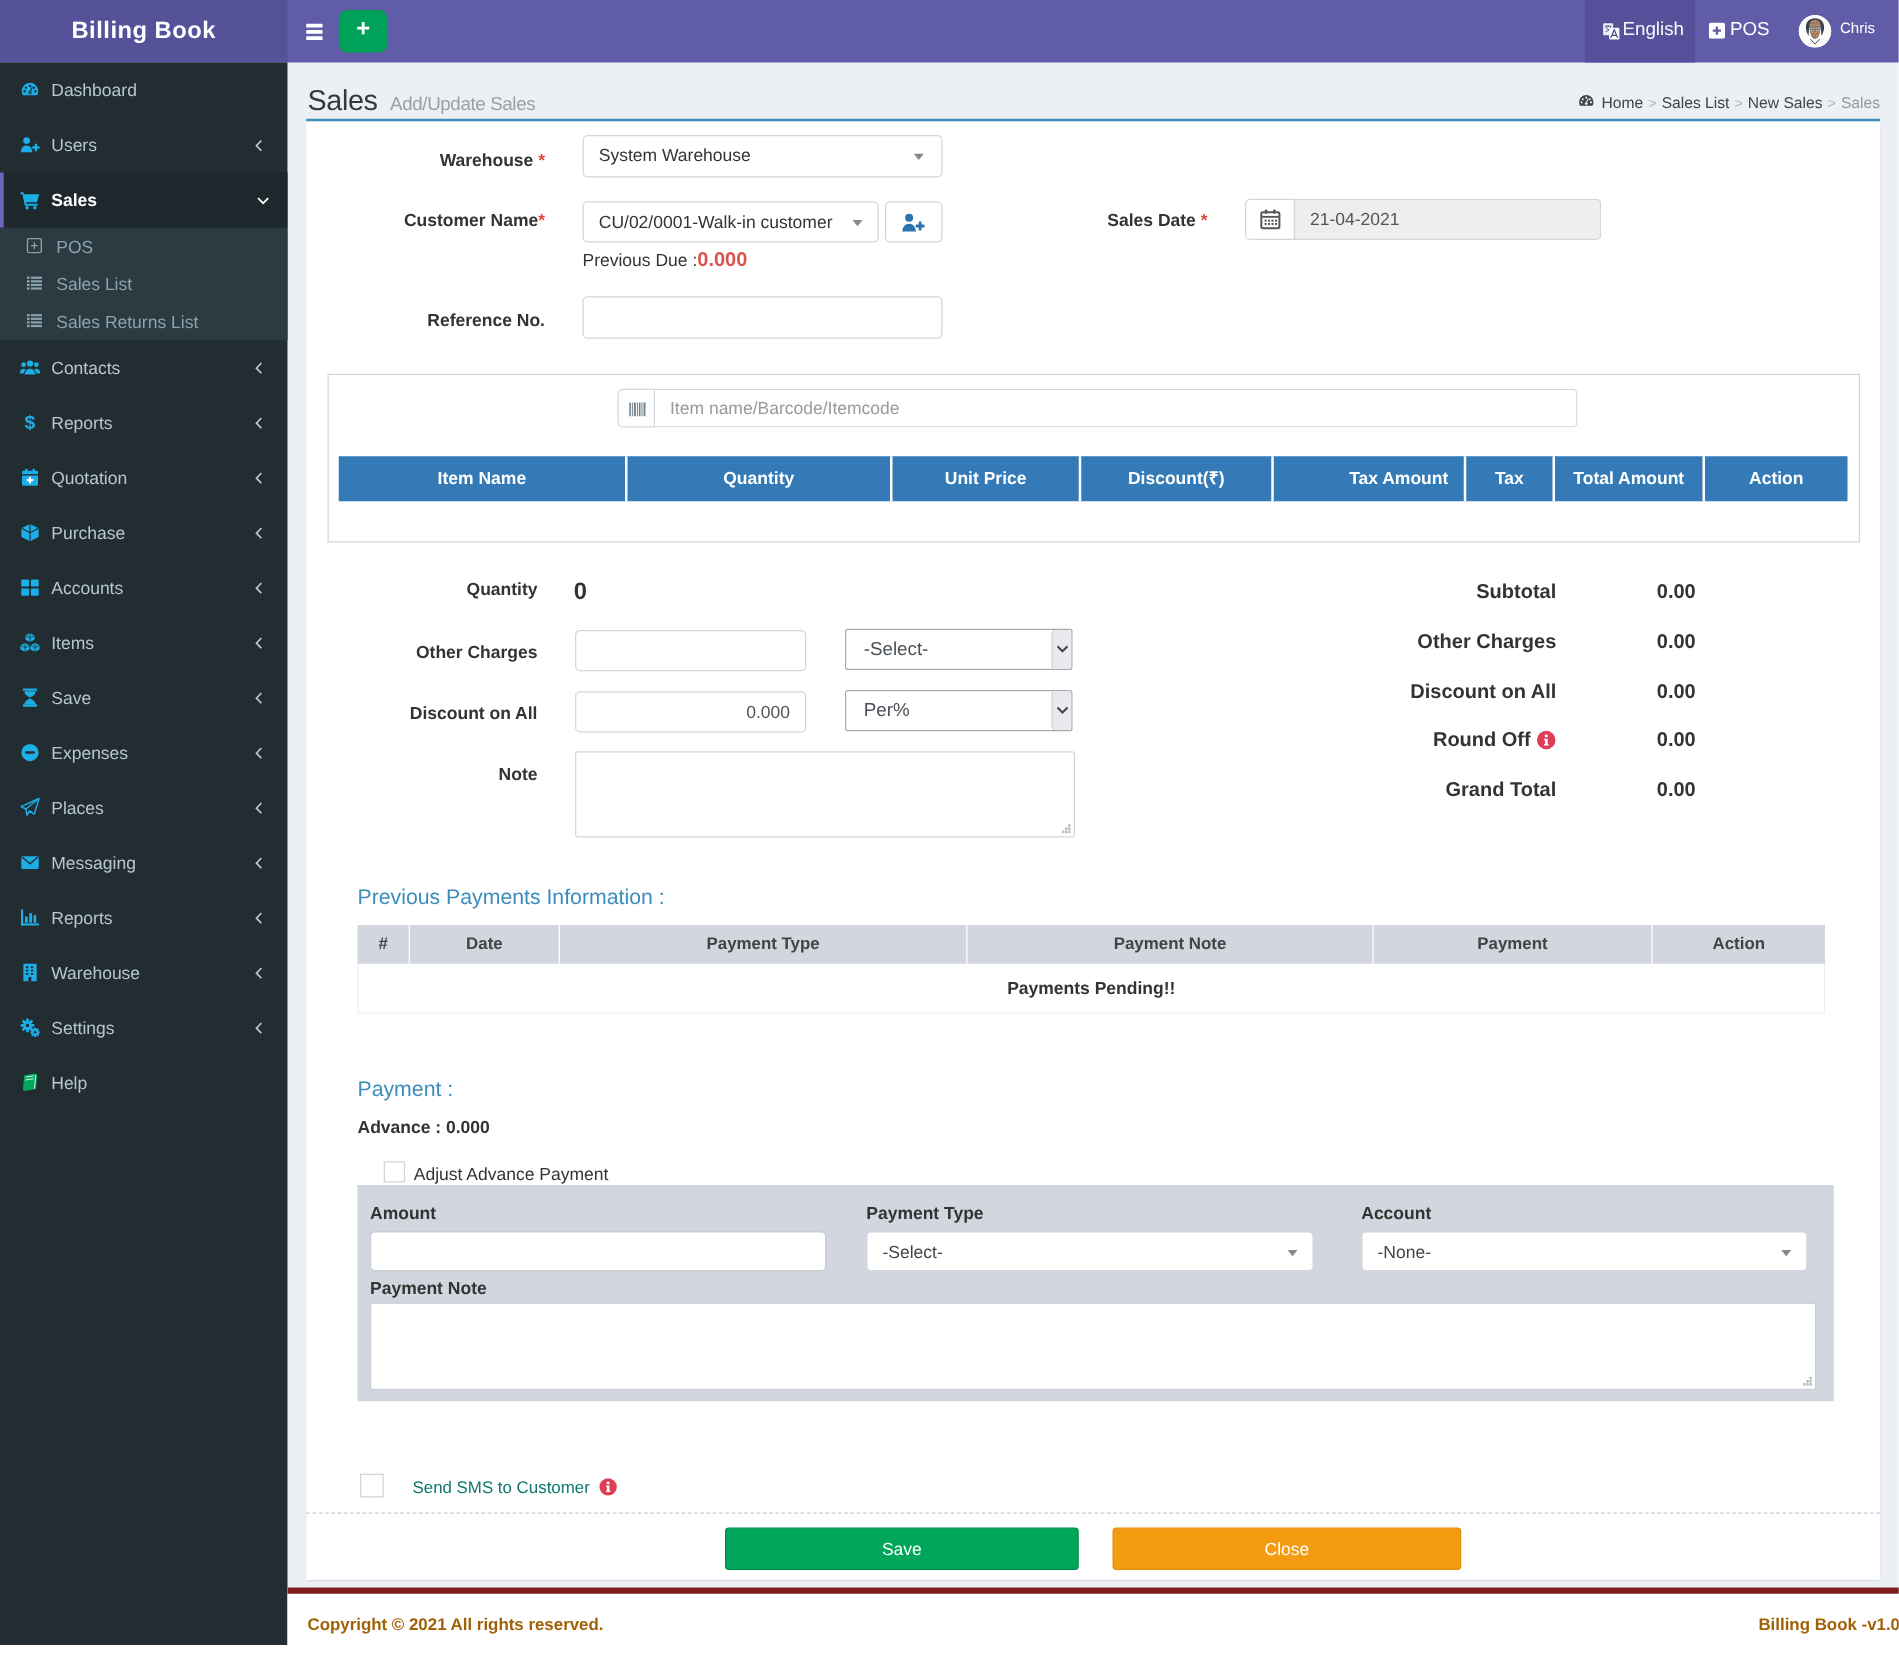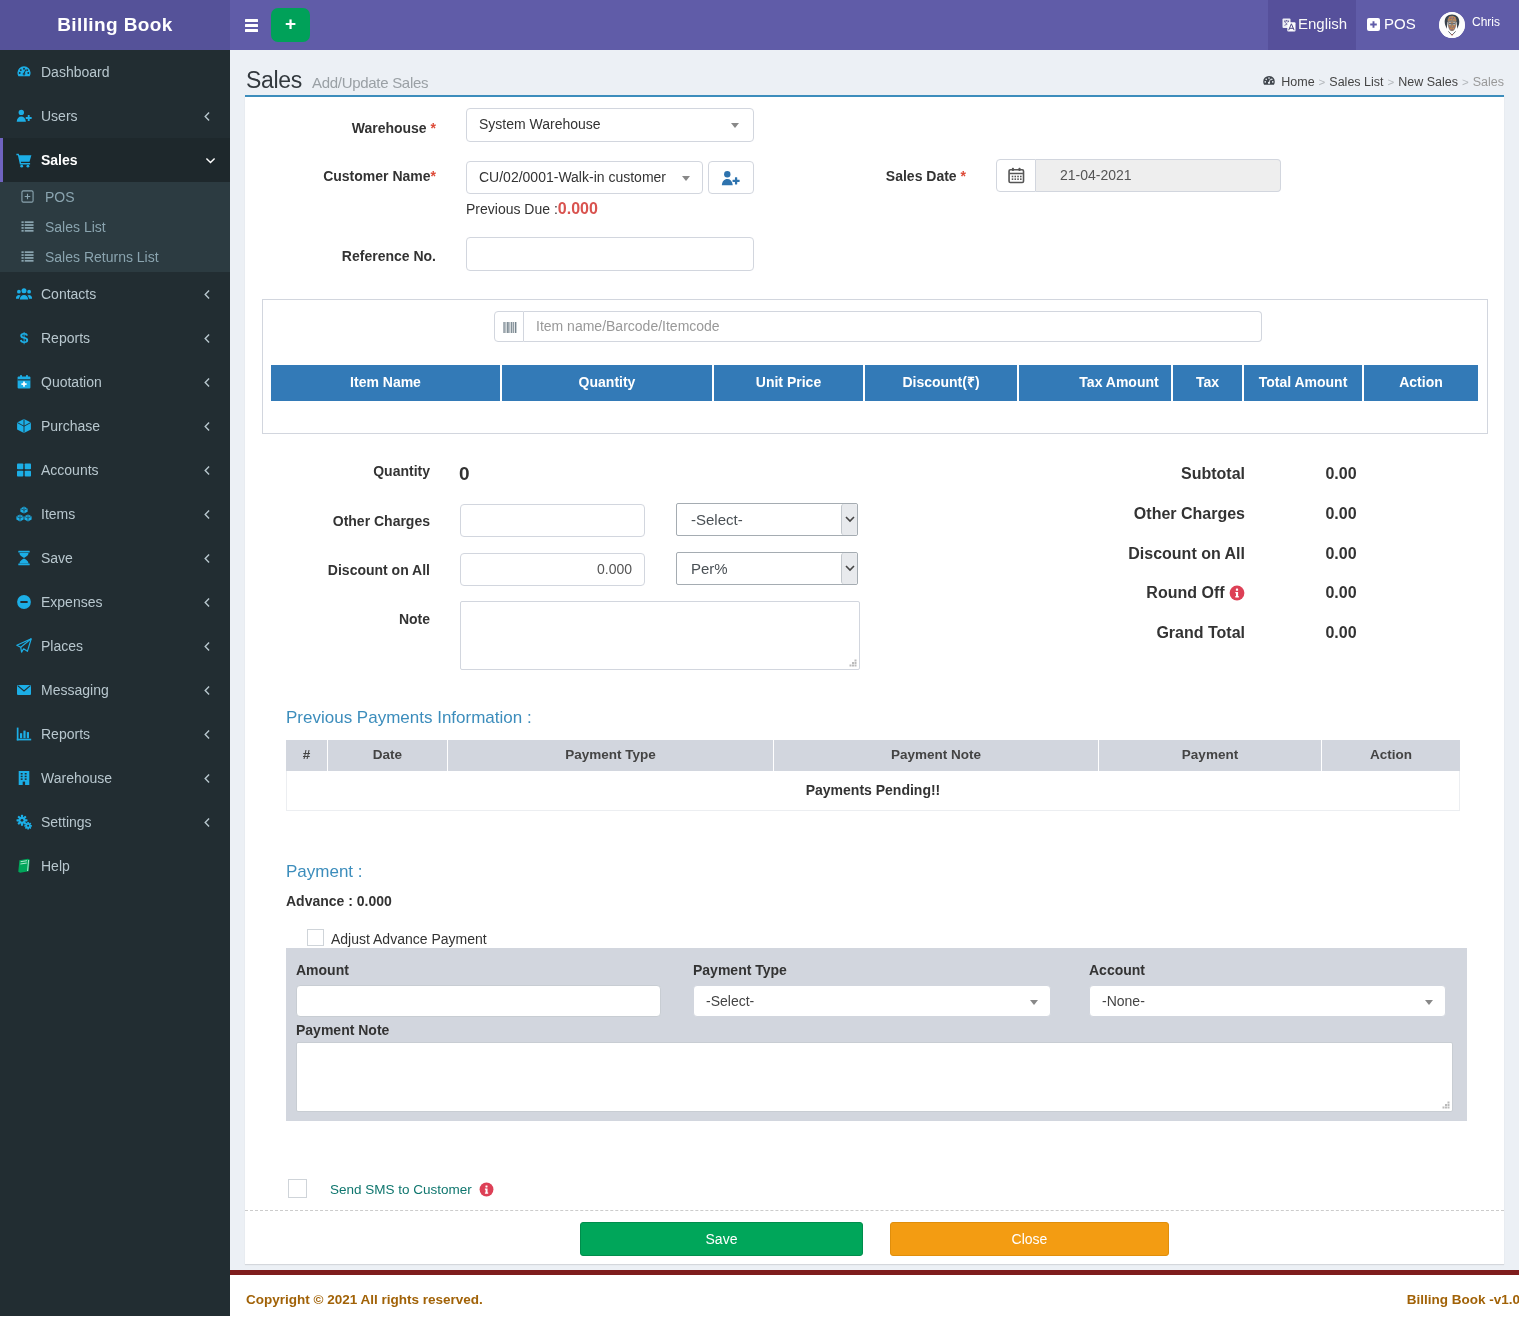--- a/index.html
+++ b/index.html
@@ -465,21 +465,21 @@
           <rect x="6.1" y="8.2" width="1.5" height="1.5"></rect>
           <rect x="8.7" y="8.2" width="1.5" height="1.5"></rect>
           <rect x="11.3" y="8.2" width="1.5" height="1.5"></rect>
           <rect x="3.5" y="10.7" width="1.5" height="1.5"></rect>
           <rect x="6.1" y="10.7" width="1.5" height="1.5"></rect>
           <rect x="8.7" y="10.7" width="1.5" height="1.5"></rect>
           <rect x="11.3" y="10.7" width="1.5" height="1.5"></rect>
         </g>
       </svg>
     </div>
-  <div class="inp" style="left:1036px; top:159px; width:245px; height:33px; background:#eee; border-left:none; border-radius:0 4px 4px 0; color:#555; line-height:31px; padding-left:24px;">21-04-2021</div>
+  <div class="inp" style="left:1036px; top:159px; width:245px; height:33px; background:#eee; border-left:none; border-radius:0 4px 4px 0; color:#555; line-height:31px; padding-left:12px;">21-04-2021</div>
 
   <div class="lbl" style="left:236px; top:248px; width:200px;">Reference No.</div>
   <div class="inp" style="left:466px; top:237px; width:288px; height:34px;"></div>
 
   <div class="abs" style="left:262px; top:299px; width:1226px; height:135px; border:1px solid #d2d6de;"></div>
   <div class="inp" style="left:494px; top:311px; width:30px; height:31px; border-radius:4px 0 0 4px;">
       <svg style="position:absolute;left:8px;top:9px;" viewBox="0 0 14 13" width="14" height="13">
         <g fill="#76848d">
           <rect x="0.4" y="1" width="1.3" height="11"></rect>
           <rect x="2.5" y="1" width=".8" height="11"></rect>

